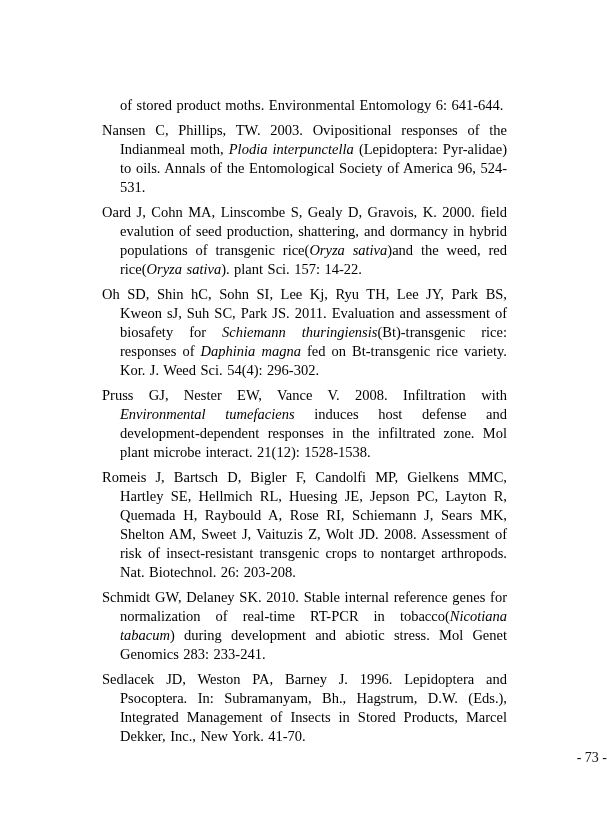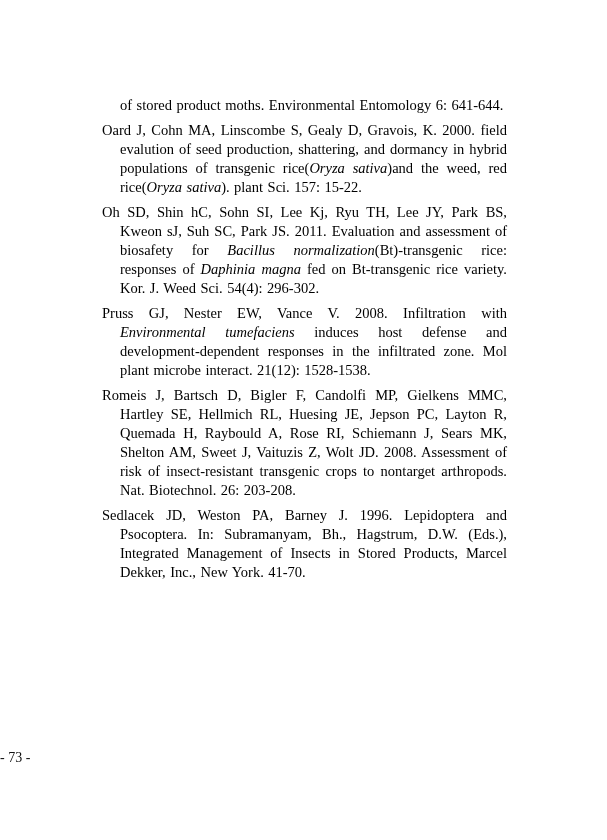--- a/index.html
+++ b/index.html
@@ -35,32 +35,34 @@
     text-indent: 0;
   }
   p.ref i {
     font-style: italic;
   }
   .page-number {
     position: absolute;
     left: 0;
     right: 0;
     top: 748px;
-    text-align: left;
+    text-align: right;
     font-size: 14px;
     line-height: 19px;
     color: #111111;
   }
 </style>
 </head>
 <body>
 
 <div class="page">
   <div class="references" id="refs">
       <p class="ref continuation"><span>of stored product moths. Environmental Entomology 6: 641-644.</span></p>
-      <p class="ref"><span>Oard J, Cohn MA, Linscombe S, Gealy D, Gravois, K. 2000. field evalution of seed production, shattering, and dormancy in hybrid populations of transgenic rice(</span><i>Oryza sativa</i><span>)and the weed, red rice(</span><i>Oryza sativa</i><span>). plant Sci. 157: 15-22.</span></p>
-      <p class="ref"><span>Oh SD, Shin hC, Sohn SI, Lee Kj, Ryu TH, Lee JY, Park BS, Kweon sJ, Suh SC, Park JS. 2011. Evaluation and assessment of biosafety for </span><i>Bacillus normalization</i><span>(Bt)-transgenic rice: responses of </span><i>Daphinia magna</i><span> fed on Bt-transgenic rice variety. Kor. J. Weed Sci. 54(4): 296-302.</span></p>
+      <p class="ref"><span>Nansen C, Phillips, TW. 2003. Ovipositional responses of the Indianmeal moth, </span><i>Plodia interpunctella</i><span> (Lepidoptera: Pyr-alidae) to oils. Annals of the Entomological Society of America 96, 524-531.</span></p>
+      <p class="ref"><span>Oard J, Cohn MA, Linscombe S, Gealy D, Gravois, K. 2000. field evalution of seed production, shattering, and dormancy in hybrid populations of transgenic rice(</span><i>Oryza sativa</i><span>)and the weed, red rice(</span><i>Oryza sativa</i><span>). plant Sci. 157: 14-22.</span></p>
+      <p class="ref"><span>Oh SD, Shin hC, Sohn SI, Lee Kj, Ryu TH, Lee JY, Park BS, Kweon sJ, Suh SC, Park JS. 2011. Evaluation and assessment of biosafety for </span><i>Schiemann thuringiensis</i><span>(Bt)-transgenic rice: responses of </span><i>Daphinia magna</i><span> fed on Bt-transgenic rice variety. Kor. J. Weed Sci. 54(4): 296-302.</span></p>
       <p class="ref"><span>Pruss GJ, Nester EW, Vance V. 2008. Infiltration with </span><i>Environmental tumefaciens</i><span> induces host defense and development-dependent responses in the infiltrated zone. Mol plant microbe interact. 21(12): 1528-1538.</span></p>
       <p class="ref"><span>Romeis J, Bartsch D, Bigler F, Candolfi MP, Gielkens MMC, Hartley SE, Hellmich RL, Huesing JE, Jepson PC, Layton R, Quemada H, Raybould A, Rose RI, Schiemann J, Sears MK, Shelton AM, Sweet J, Vaituzis Z, Wolt JD. 2008. Assessment of risk of insect-resistant transgenic crops to nontarget arthropods. Nat. Biotechnol. 26: 203-208.</span></p>
+      <p class="ref"><span>Schmidt GW, Delaney SK. 2010. Stable internal reference genes for normalization of real-time RT-PCR in tobacco(</span><i>Nicotiana tabacum</i><span>) during development and abiotic stress. Mol Genet Genomics 283: 233-241.</span></p>
       <p class="ref"><span>Sedlacek JD, Weston PA, Barney J. 1996. Lepidoptera and Psocoptera. In: Subramanyam, Bh., Hagstrum, D.W. (Eds.), Integrated Management of Insects in Stored Products, Marcel Dekker, Inc., New York. 41-70.</span></p>
     </div>
   <div class="page-number">- 73 -</div>
 </div>
 
 </body></html>

